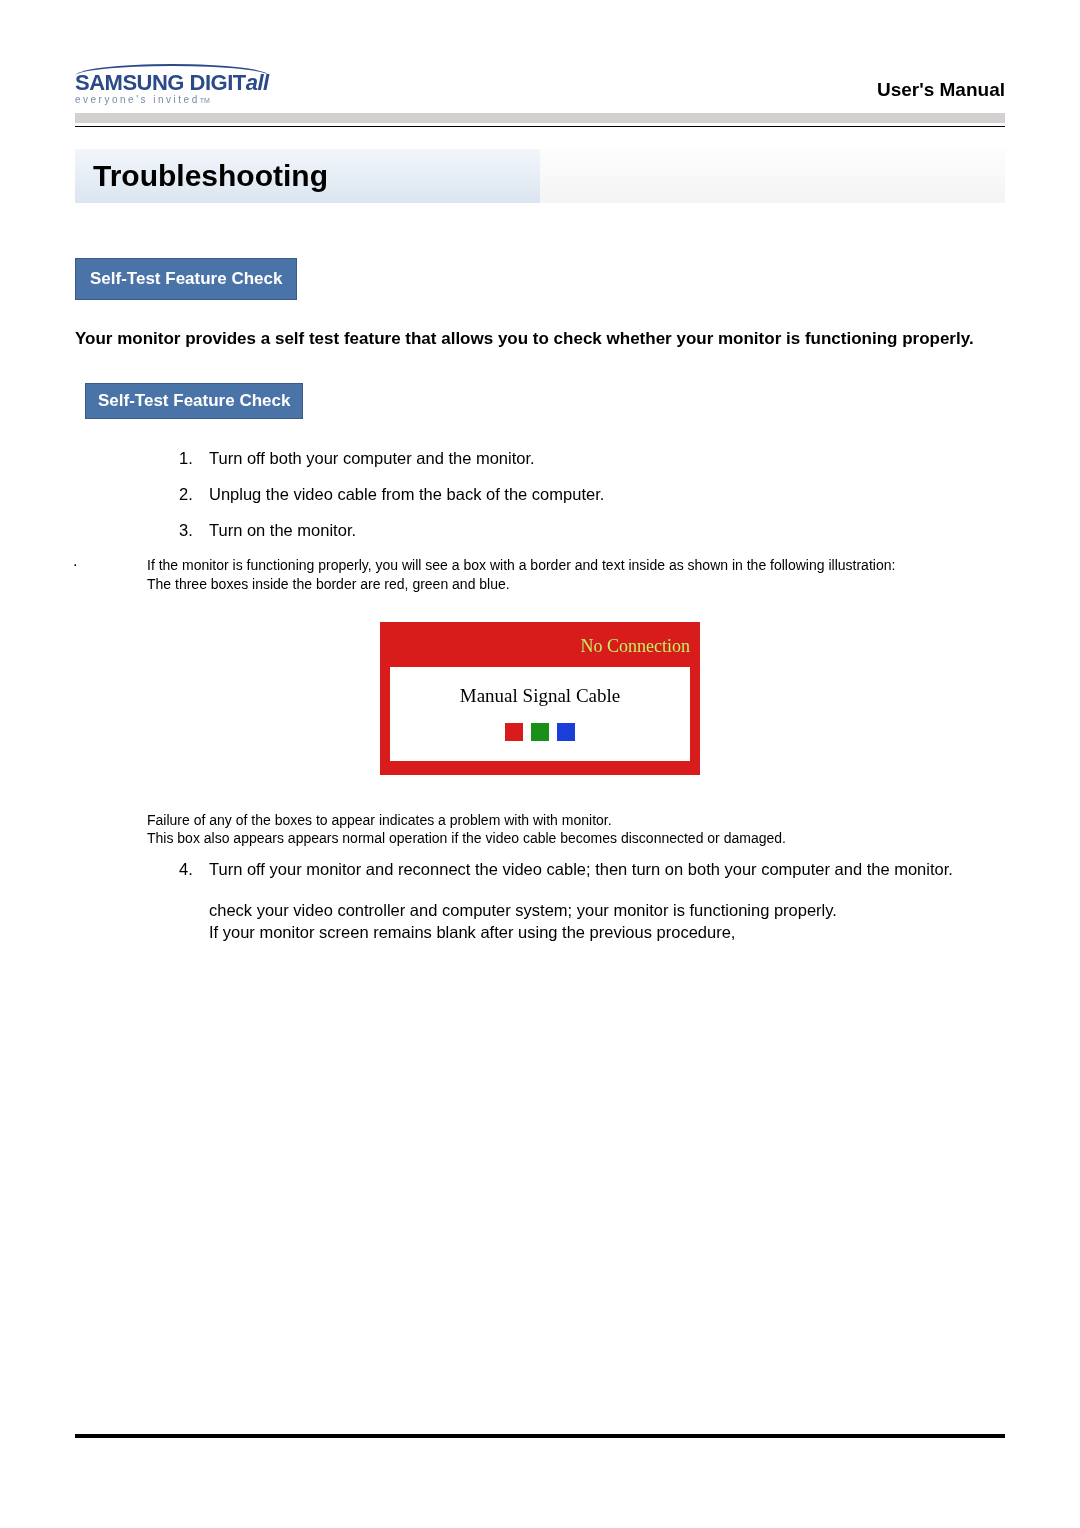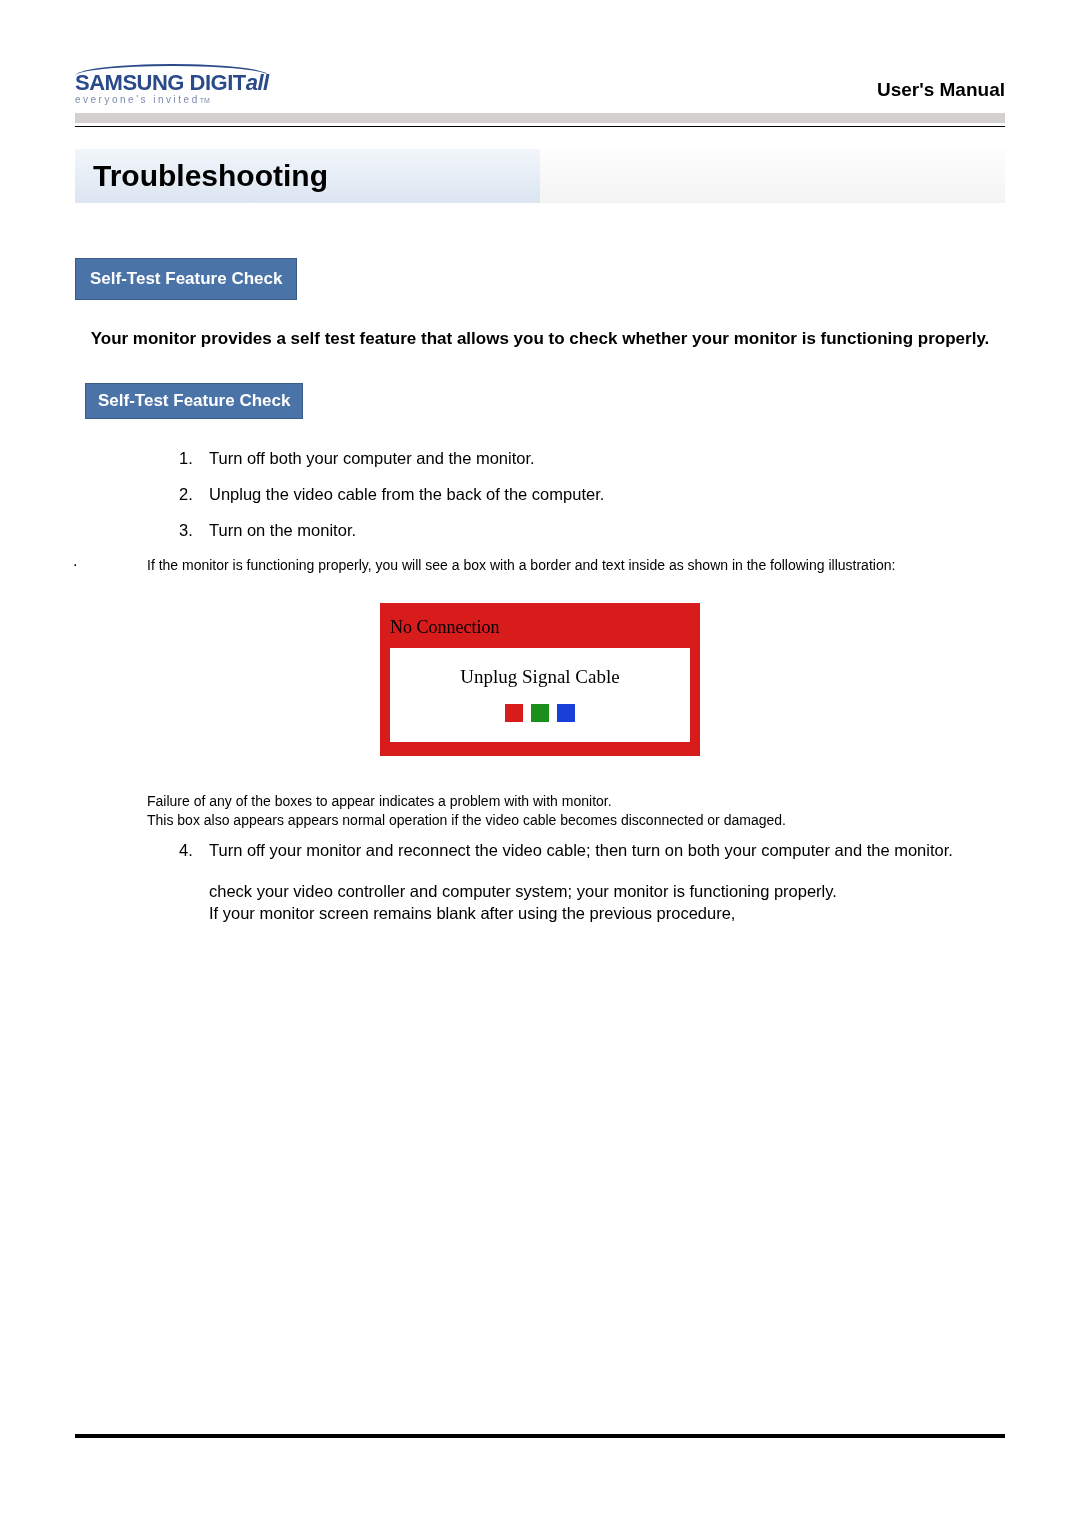--- a/index.html
+++ b/index.html
@@ -81,21 +81,20 @@
       font-size: 17px;
       padding: 10px 14px;
       border: 1px solid #3a5a88;
       margin-bottom: 28px;
     }
     .intro {
       font-weight: bold;
       font-size: 17px;
       line-height: 1.35;
       margin-bottom: 32px;
-      text-align: center;
     }
     .sub-pill {
       display: inline-block;
       background: #4a73a8;
       color: #fff;
       font-weight: bold;
       font-size: 17px;
       padding: 7px 12px;
       border: 1px solid #3a5a88;
       margin-left: 10px;
@@ -115,22 +114,22 @@
     }
     .after-list { margin-left: 72px; font-size: 14px; line-height: 1.35; }
     .after-list p { margin-bottom: 0; }
     .illustration {
       width: 320px;
       margin: 28px auto 36px;
       background: #d81b1b;
       padding: 10px 10px 14px;
     }
     .ill-header {
-      color: #000000;
-      text-align: left;
+      color: #bef264;
+      text-align: right;
       font-family: "Times New Roman", serif;
       font-size: 18px;
       padding: 4px 0 10px;
     }
     .ill-inner {
       background: #fff;
       padding: 18px 10px 20px;
       text-align: center;
     }
     .ill-text {
@@ -209,26 +208,27 @@
     </li>
     <li>
       <span class="num">3.</span>
       <span>Turn on the monitor.</span>
     </li>
   </ol>
 </div>
 
 <div class="after-list">
   <p>If the monitor is functioning properly, you will see a box with a border and  text inside as shown in the following illustration:</p>
+  <p>The three boxes inside the border are red, green and blue.</p>
 </div>
 
 <div class="illustration">
   <div class="ill-header">No Connection</div>
   <div class="ill-inner">
-    <div class="ill-text">Unplug Signal Cable</div>
+    <div class="ill-text">Manual Signal Cable</div>
     <div class="rgb">
       <span class="r"></span>
       <span class="g"></span>
       <span class="b"></span>
     </div>
   </div>
 </div>
 
 <div class="after-list">
   <p>Failure of any of the boxes to appear indicates a problem with with monitor.</p>

